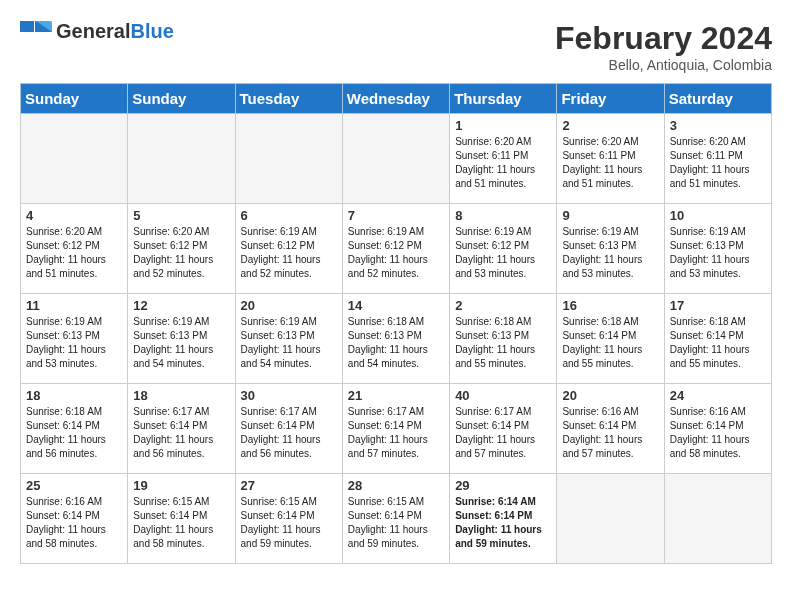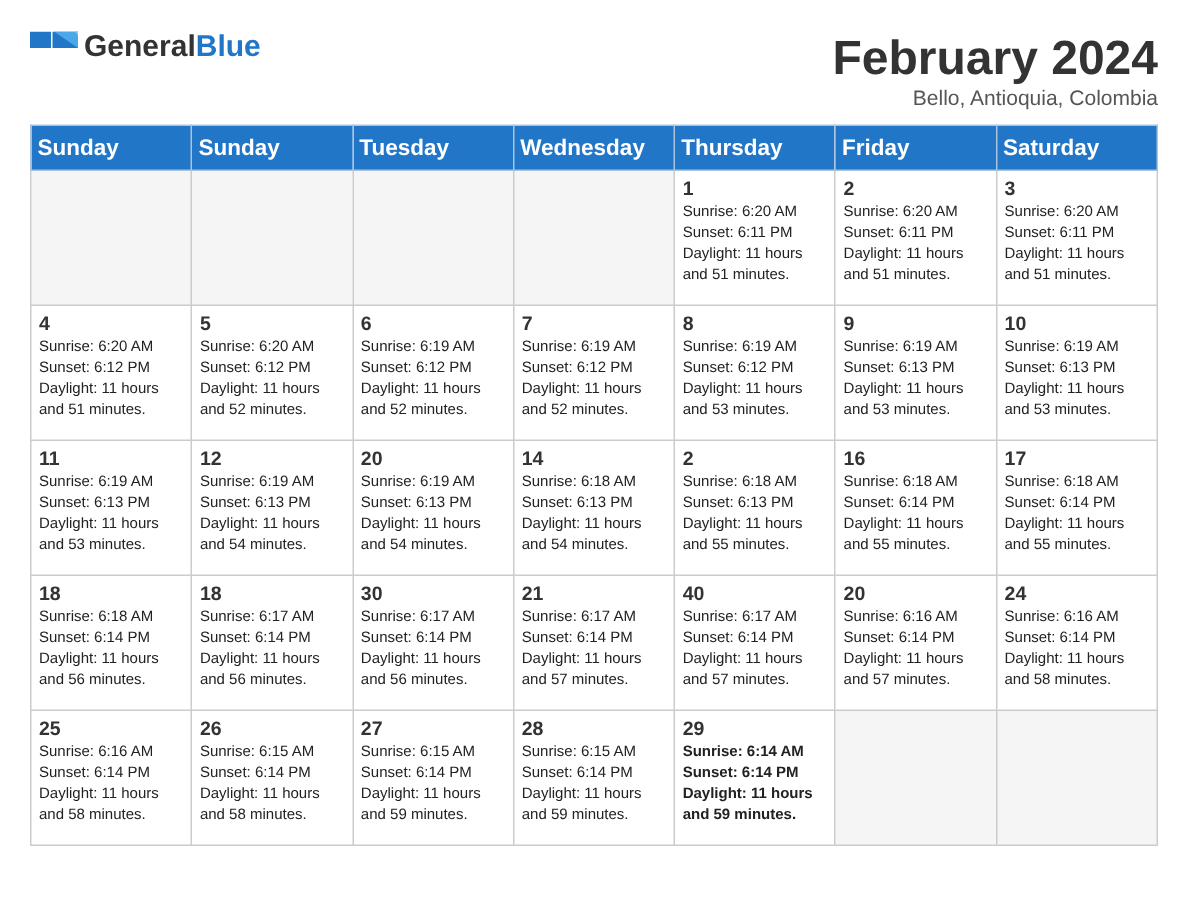--- a/index.html
+++ b/index.html
@@ -293,21 +293,21 @@
       </tr>
       <tr>
         <td>
           <div class="day-num">25</div>
           <div class="day-info" style="white-space: pre-line;">Sunrise: 6:16 AM
 Sunset: 6:14 PM
 Daylight: 11 hours
 and 58 minutes.</div>
         </td>
         <td>
-          <div class="day-num">26</div>
+          <div class="day-num">19</div>
           <div class="day-info" style="white-space: pre-line;">Sunrise: 6:15 AM
 Sunset: 6:14 PM
 Daylight: 11 hours
 and 58 minutes.</div>
         </td>
         <td>
           <div class="day-num">27</div>
           <div class="day-info" style="white-space: pre-line;">Sunrise: 6:15 AM
 Sunset: 6:14 PM
 Daylight: 11 hours

